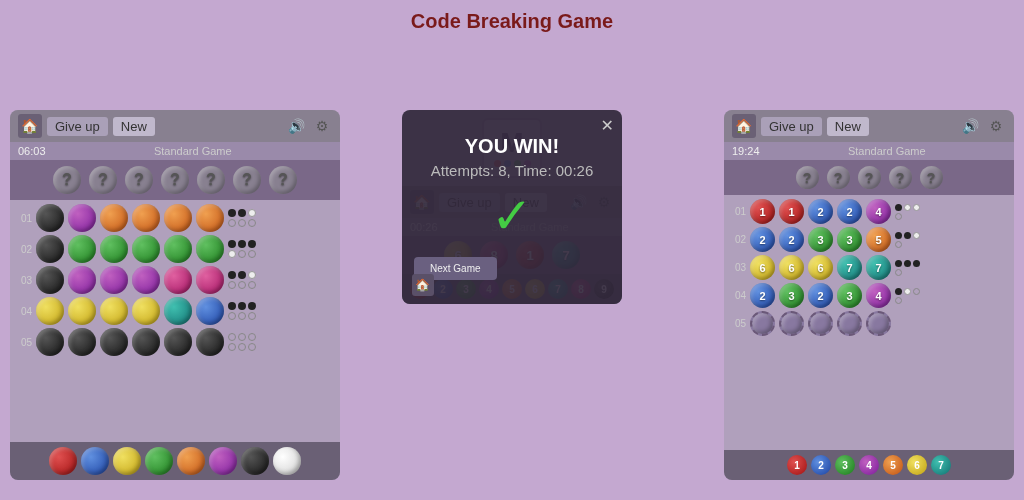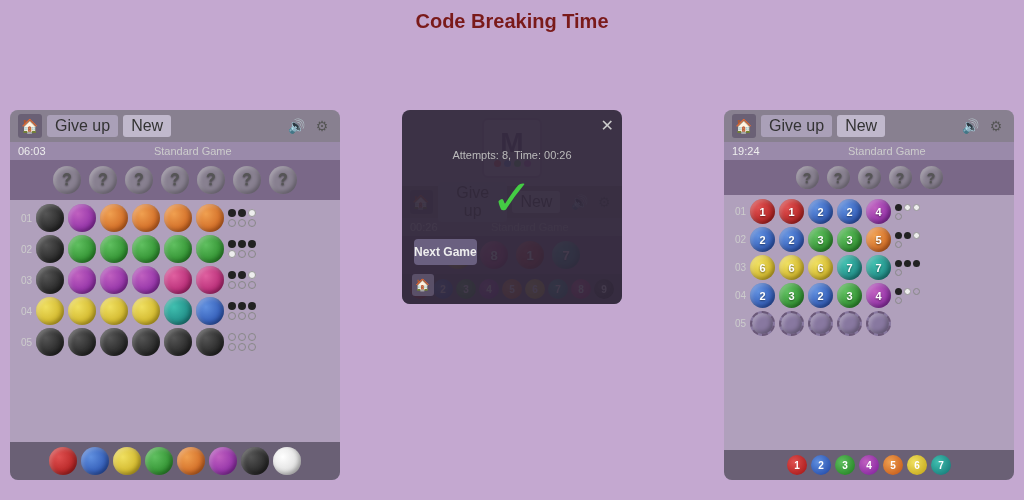--- a/index.html
+++ b/index.html
@@ -85,21 +85,21 @@
       display: flex;
       align-items: center;
       justify-content: center;
       cursor: pointer;
     }
     .toolbar-btn {
       background: #aaa0b8;
       border: none;
       border-radius: 3px;
       padding: 2px 8px;
-      font-size: 16px;
+      font-size: 13px;
       color: #333;
       cursor: pointer;
       font-weight: 500;
     }
     .toolbar-btn.active {
       background: #c0b8cc;
     }
     .toolbar-spacer { flex: 1; }
     .toolbar-icon {
       width: 20px;
@@ -288,39 +288,38 @@
       font-size: 16px;
       cursor: pointer;
     }
     .win-title {
       font-size: 20px;
       font-weight: 900;
       color: #fff;
       margin-bottom: 4px;
     }
     .win-stats {
-      font-size: 11px;
+      font-size: 15px;
       color: #bbb;
       margin-bottom: 12px;
     }
     .win-check {
       font-size: 50px;
       color: #44cc44;
       line-height: 1;
       margin-bottom: 16px;
     }
     .win-next {
       background: #6a6080;
       border: none;
       border-radius: 4px;
-      padding: 6px 0;
+      padding: 6px 16px;
       color: #eee;
-      font-size: 12px;
+      font-size: 10px;
       cursor: pointer;
-      font-weight: bold;
     }
     .win-home {
       position: absolute;
       bottom: 8px;
       left: 10px;
       width: 22px;
       height: 22px;
       background: #5a5068;
       border-radius: 3px;
       display: flex;
@@ -370,21 +369,21 @@
     }
     .right-panel .hint-dot {
       width: 7px;
       height: 7px;
     }
   </style>
 </head>
 <body>
 
 <div class="title-area">
-  <div class="sub-title">Code Breaking Time</div>
+  <div class="sub-title">Code Breaking Game</div>
 </div>
 
 <div class="panel left-panel">
 
   <div class="panel-toolbar">
     <div class="toolbar-home">
       <span style="font-size:14px;">🏠</span>
     </div>
     <button class="toolbar-btn">Give up</button>
     <button class="toolbar-btn active">New</button>
@@ -555,20 +554,21 @@
 
   <div class="secret-nums">
     <div class="ball nb-6">6</div>
     <div class="ball nb-8">8</div>
     <div class="ball nb-1">1</div>
     <div class="ball nb-7">7</div>
   </div>
 
   <div class="win-overlay">
     <span class="win-close">✕</span>
+    <div class="win-title">YOU WIN!</div>
     <div class="win-stats">Attempts: 8, Time: 00:26</div>
     <div class="win-check">✓</div>
     <div style="display:flex; align-items:center; justify-content:space-between; width:100%; padding:0 12px;">
       <div class="win-home">
         <span style="font-size:12px;">🏠</span>
       </div>
       <button class="win-next">Next Game</button>
     </div>
   </div>
 

